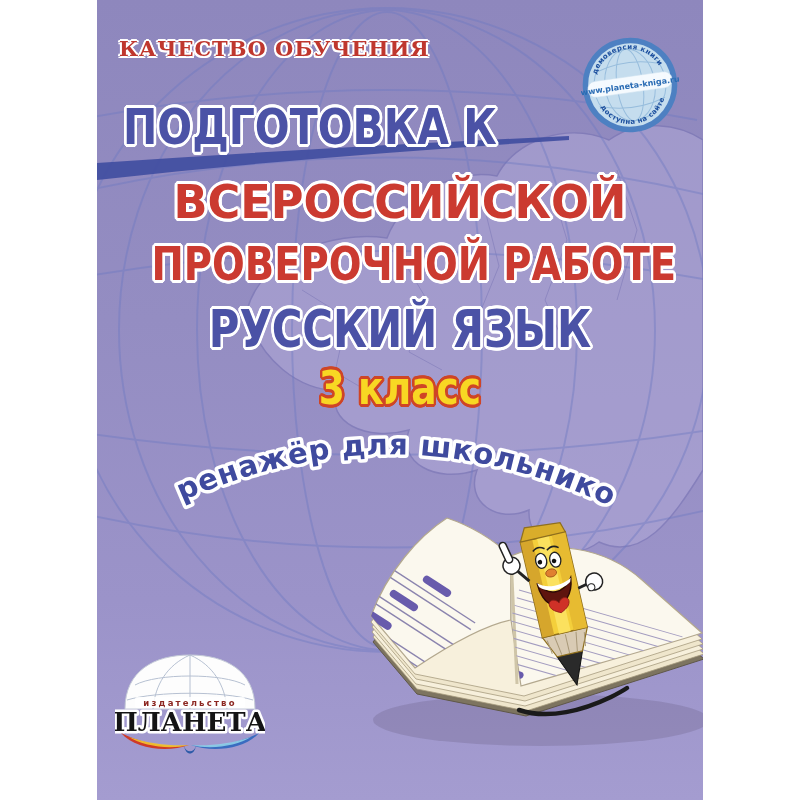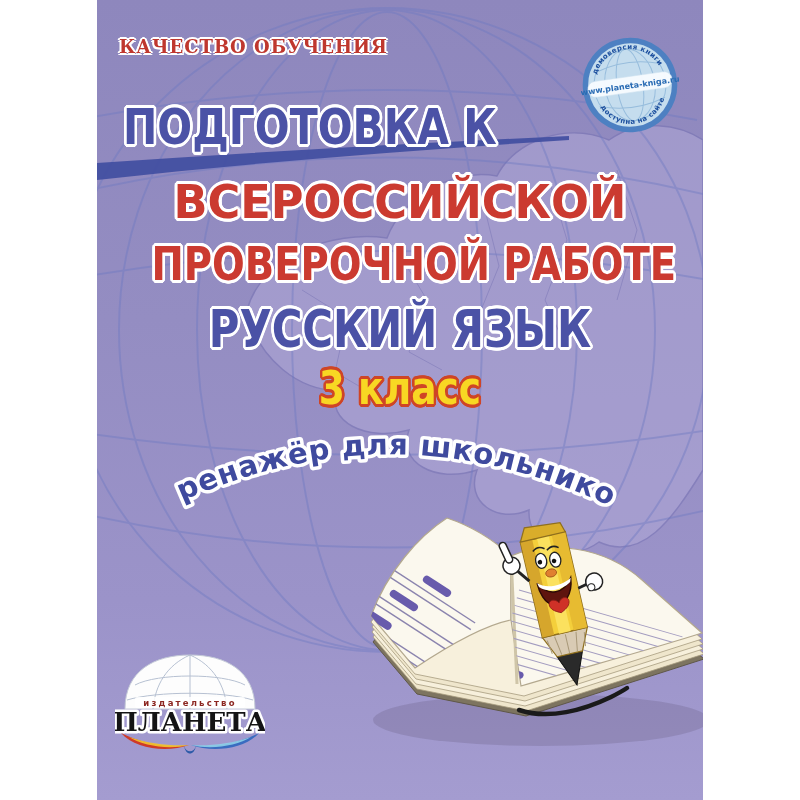--- a/index.html
+++ b/index.html
@@ -17,21 +17,21 @@
     3px 1px 0 #fff,-3px 1px 0 #fff,3px -1px 0 #fff,-3px -1px 0 #fff,
     1px 3px 0 #fff,-1px 3px 0 #fff,1px -3px 0 #fff,-1px -3px 0 #fff;}
   
   .ow2{text-shadow:2px 0 0 #fff,-2px 0 0 #fff,0 2px 0 #fff,0 -2px 0 #fff,
     1.5px 1.5px 0 #fff,-1.5px 1.5px 0 #fff,1.5px -1.5px 0 #fff,-1.5px -1.5px 0 #fff;}
   
   .ord{text-shadow:3px 0 0 #cf4526,-3px 0 0 #cf4526,0 3px 0 #cf4526,0 -3px 0 #cf4526,
     2px 2px 0 #cf4526,-2px 2px 0 #cf4526,2px -2px 0 #cf4526,-2px -2px 0 #cf4526,
     3px 1px 0 #cf4526,-3px 1px 0 #cf4526,3px -1px 0 #cf4526,-3px -1px 0 #cf4526,
     1px 3px 0 #cf4526,-1px 3px 0 #cf4526,1px -3px 0 #cf4526,-1px -3px 0 #cf4526;}
-  .quality{left:22px;top:36px;font-size:18px;letter-spacing:1px;color:#bf372e;
+  .quality{left:22px;top:36px;font-size:21px;letter-spacing:1px;color:#bf372e;
            font-family:"DejaVu Serif","Liberation Serif",serif;}
   .t1{left:26px;top:98px;font-size:50px;color:#4b52a6;transform:scaleX(.82);transform-origin:left top;}
   .t2{top:174px;font-size:47px;color:#cb3a30;transform:scaleX(.95);}
   .t3{top:236px;font-size:47px;color:#cb3a30;transform:scaleX(.82);}
   .subject{top:300px;font-size:51px;color:#4b52a6;transform:scaleX(.82);}
   .grade{top:360px;font-size:47px;color:#f8d723;transform:scaleX(.80);}
   .tagline-svg{position:absolute;left:55px;top:418px;}
   .badge-svg{position:absolute;left:484px;top:36px;}
   .book-svg{position:absolute;left:272px;top:498px;}
   .logo-svg{position:absolute;left:18px;top:645px;}

